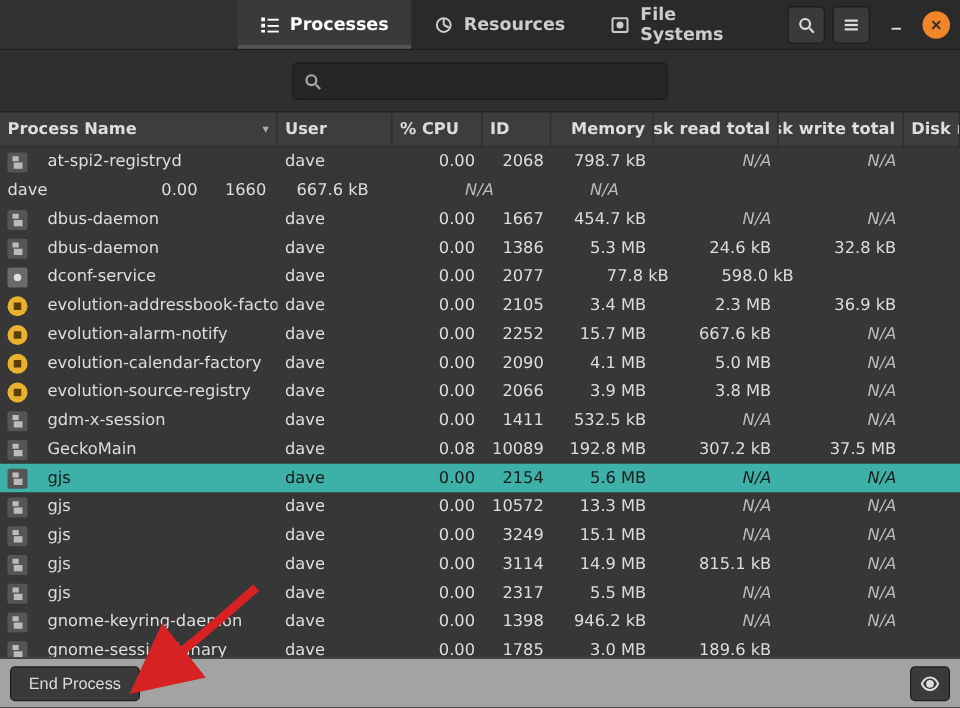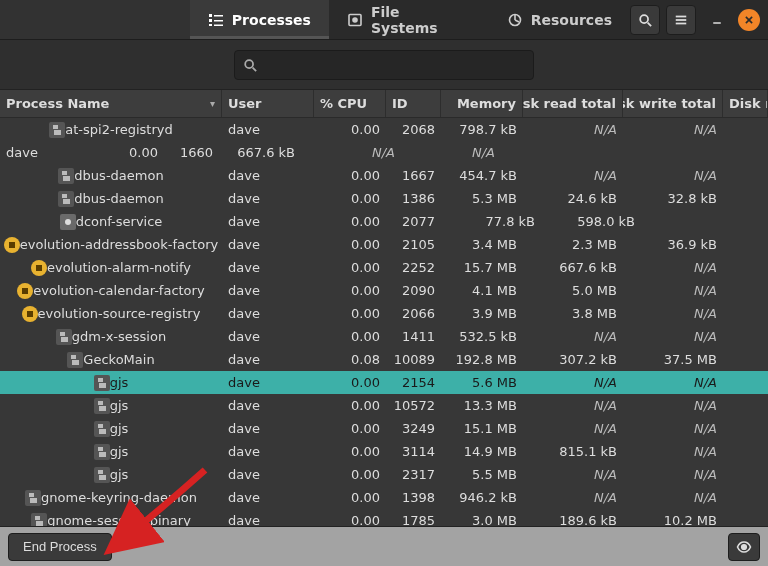--- a/index.html
+++ b/index.html
@@ -39,21 +39,21 @@
   .col-dwt  { width: 100px; flex: 0 0 100px; justify-content: flex-end; }
   .col-drr  { width: 45px; flex: 0 0 45px; justify-content: flex-start; }
   .th.col-cpu, .th.col-id { justify-content: flex-start; }
 
   .tbody { flex: 1; overflow: hidden; }
   .trow { display: flex; height: 23px; align-items: stretch; }
   .trow:nth-child(odd) { background: #373737; }
   .trow:nth-child(even) { background: #373737; }
   .trow.selected { background: #3db0a8; color: #1a1a1a; }
   .trow .td { border-right: none; }
-  .td.col-name { gap: 0; justify-content: center; }
+  .td.col-name { gap: 16px; }
   .proc-icon { width: 16px; height: 16px; border-radius: 2px; display: inline-flex; align-items: center; justify-content: center; font-size: 10px; font-weight: bold; flex-shrink: 0; }
   .proc-icon.generic { background: #555; color: #ccc; }
   .proc-icon.yellow { background: #e8b230; color: #5a3d00; border-radius: 50%; }
   .proc-icon.gray { background: #6a6a6a; color: #ddd; }
   .na { font-style: italic; color: #bbb; }
   .trow.selected .na { color: #1a1a1a; }
 
   
   .footer { height: 40px; background: #a3a3a3; border-top: 1px solid #222; display: flex; align-items: center; padding: 0 8px; }
   .end-btn { height: 28px; padding: 0 14px; background: #3a3a3a; border: 1px solid #1d1d1d; border-radius: 4px; color: #ddd; cursor: pointer; font-size: 13px; }
@@ -79,35 +79,35 @@
             <rect x="6" y="3" width="9" height="1.5"></rect>
             <rect x="6" y="8" width="9" height="1.5"></rect>
             <rect x="6" y="12.5" width="9" height="1.5"></rect>
           </svg>
       </span>
       <span>Processes</span>
     </div>
     <div class="tab">
       <span class="ticon">
         <svg width="16" height="16" viewBox="0 0 16 16" fill="none" stroke="currentColor" stroke-width="1.6">
-            <rect x="2" y="2.5" width="12" height="11" rx="1"></rect>
-            <circle cx="8" cy="8" r="2" fill="currentColor"></circle>
-          </svg>
-      </span>
-      <span>File Systems</span>
-    </div>
-    <div class="tab">
-      <span class="ticon">
-        <svg width="16" height="16" viewBox="0 0 16 16" fill="none" stroke="currentColor" stroke-width="1.6">
             <circle cx="8" cy="8" r="5.5"></circle>
             <path d="M8 8 L8 3"></path>
             <path d="M8 8 L12 10"></path>
           </svg>
       </span>
       <span>Resources</span>
+    </div>
+    <div class="tab">
+      <span class="ticon">
+        <svg width="16" height="16" viewBox="0 0 16 16" fill="none" stroke="currentColor" stroke-width="1.6">
+            <rect x="2" y="2.5" width="12" height="11" rx="1"></rect>
+            <circle cx="8" cy="8" r="2" fill="currentColor"></circle>
+          </svg>
+      </span>
+      <span>File Systems</span>
     </div>
   </div>
   <div class="right-controls">
     <div class="hbtn">
       <svg width="14" height="14" viewBox="0 0 16 16" fill="none" stroke="currentColor" stroke-width="2">
           <circle cx="7" cy="7" r="4.5"></circle>
           <line x1="11" y1="11" x2="15" y2="15"></line>
         </svg>
     </div>
     <div class="hbtn">
@@ -515,21 +515,20 @@
               <rect x="3" y="6" width="7" height="5"></rect>
             </svg>
           </span>
           <span>gnome-session-binary</span>
         </div>
         <div class="td col-user">dave</div>
         <div class="td col-cpu">0.00</div>
         <div class="td col-id">1785</div>
         <div class="td col-mem">3.0 MB</div>
         <div class="td col-drt">189.6 kB</div>
-        <div class="td col-dwt">10.2 MB</div>
         <div class="td col-drr"></div>
       </div>
     </div>
 </div>
 
 <div class="footer">
   <button class="end-btn">End Process</button>
   <div class="eye-btn">
     <span>
       <svg width="16" height="16" viewBox="0 0 16 16" fill="none" stroke="#ddd" stroke-width="1.6">

